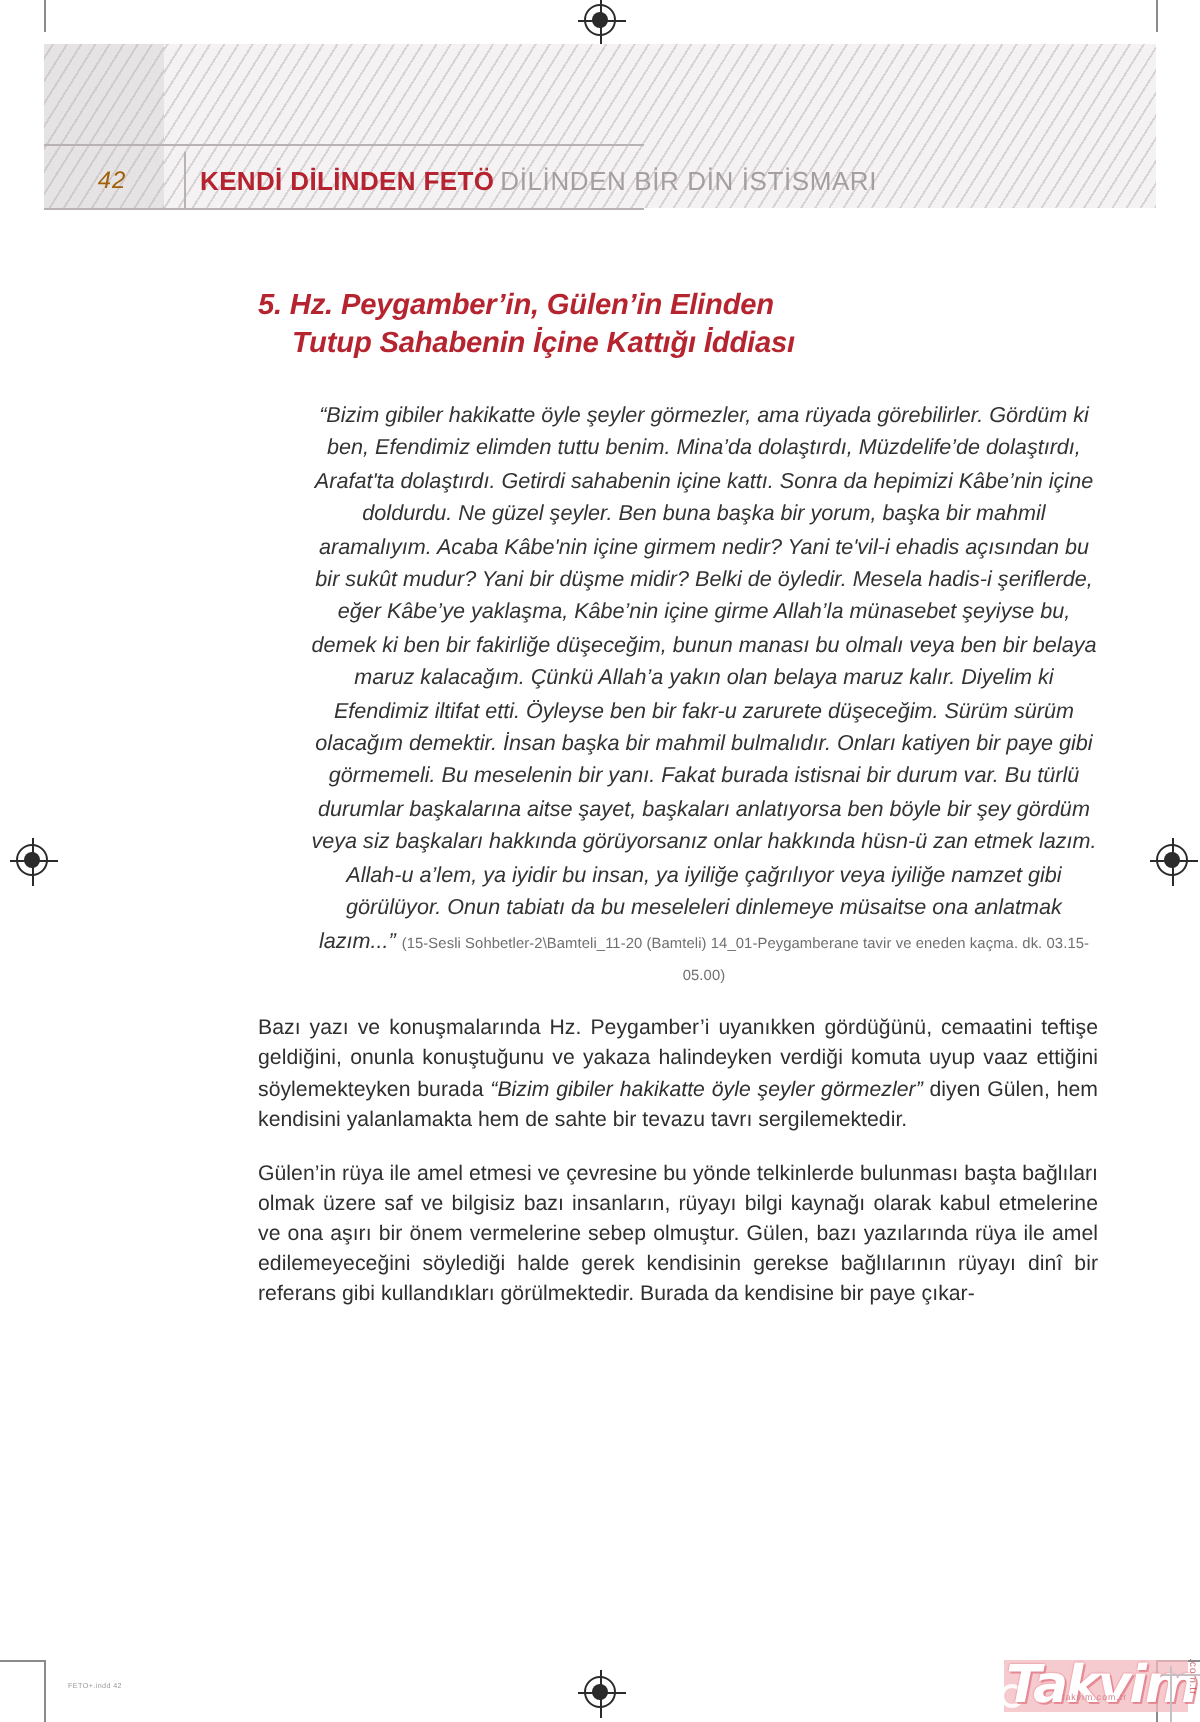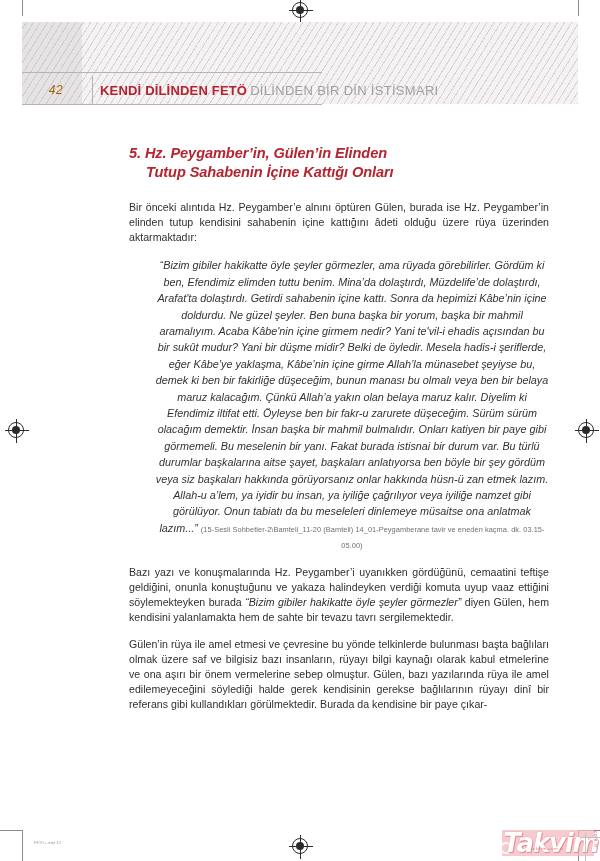--- a/index.html
+++ b/index.html
@@ -276,24 +276,23 @@
 
 <div class="running-head">
   <span class="rh-strong">KENDİ DİLİNDEN FETÖ</span>
   <span class="rh-sub">DİLİNDEN BİR DİN İSTİSMARI</span>
 </div>
 
 <div class="page-body">
 
   <h1 class="section-title">
     <span class="tl-1">5. Hz. Peygamber’in, Gülen’in Elinden</span>
-    <span class="tl-2">Tutup Sahabenin İçine Kattığı Onları</span>
+    <span class="tl-2">Tutup Sahabenin İçine Kattığı İddiası</span>
   </h1>
 
-  <p class="body-text">Bir önceki alıntıda Hz. Peygamber’e alnını öptüren Gülen, burada ise Hz. Peygamber’in elinden tutup kendisini sahabenin içine kattığını âdeti olduğu üzere rüya üzerinden aktarmaktadır:</p>
 
   <div class="quote-block">
     <p class="quote-text">
       <span>“Bizim gibiler hakikatte öyle şeyler görmezler, ama rüyada görebilirler. Gördüm ki ben, Efendimiz elimden tuttu benim. Mina’da dolaştırdı, Müzdelife’de dolaştırdı, Arafat'ta dolaştırdı. Getirdi sahabenin içine kattı. Sonra da hepimizi Kâbe’nin içine doldurdu. Ne güzel şeyler. Ben buna başka bir yorum, başka bir mahmil aramalıyım. Acaba Kâbe'nin içine girmem nedir? Yani te'vil-i ehadis açısından bu bir sukût mudur? Yani bir düşme midir? Belki de öyledir. Mesela hadis-i şeriflerde, eğer Kâbe’ye yaklaşma, Kâbe’nin içine girme Allah’la münasebet şeyiyse bu, demek ki ben bir fakirliğe düşeceğim, bunun manası bu olmalı veya ben bir belaya maruz kalacağım. Çünkü Allah’a yakın olan belaya maruz kalır. Diyelim ki Efendimiz iltifat etti. Öyleyse ben bir fakr-u zarurete düşeceğim. Sürüm sürüm olacağım demektir. İnsan başka bir mahmil bulmalıdır. Onları katiyen bir paye gibi görmemeli. Bu meselenin bir yanı. Fakat burada istisnai bir durum var. Bu türlü durumlar başkalarına aitse şayet, başkaları anlatıyorsa ben böyle bir şey gördüm veya siz başkaları hakkında görüyorsanız onlar hakkında hüsn-ü zan etmek lazım. Allah-u a’lem, ya iyidir bu insan, ya iyiliğe çağrılıyor veya iyiliğe namzet gibi görülüyor. Onun tabiatı da bu meseleleri dinlemeye müsaitse ona anlatmak lazım...”</span>
       <span class="citation">(15-Sesli Sohbetler-2\Bamteli_11-20 (Bamteli) 14_01-Peygamberane tavir ve eneden kaçma. dk. 03.15-05.00)</span>
     </p>
   </div>
 
   <p class="body-text">
     <span>Bazı yazı ve konuşmalarında Hz. Peygamber’i uyanıkken gördüğünü, cemaatini teftişe geldiğini, onunla konuştuğunu ve yakaza halindeyken verdiği komuta uyup vaaz ettiğini söylemekteyken burada </span><em class="inline-q">“Bizim gibiler hakikatte öyle şeyler görmezler”</em><span> diyen Gülen, hem kendisini yalanlamakta hem de sahte bir tevazu tavrı sergilemektedir.</span>

